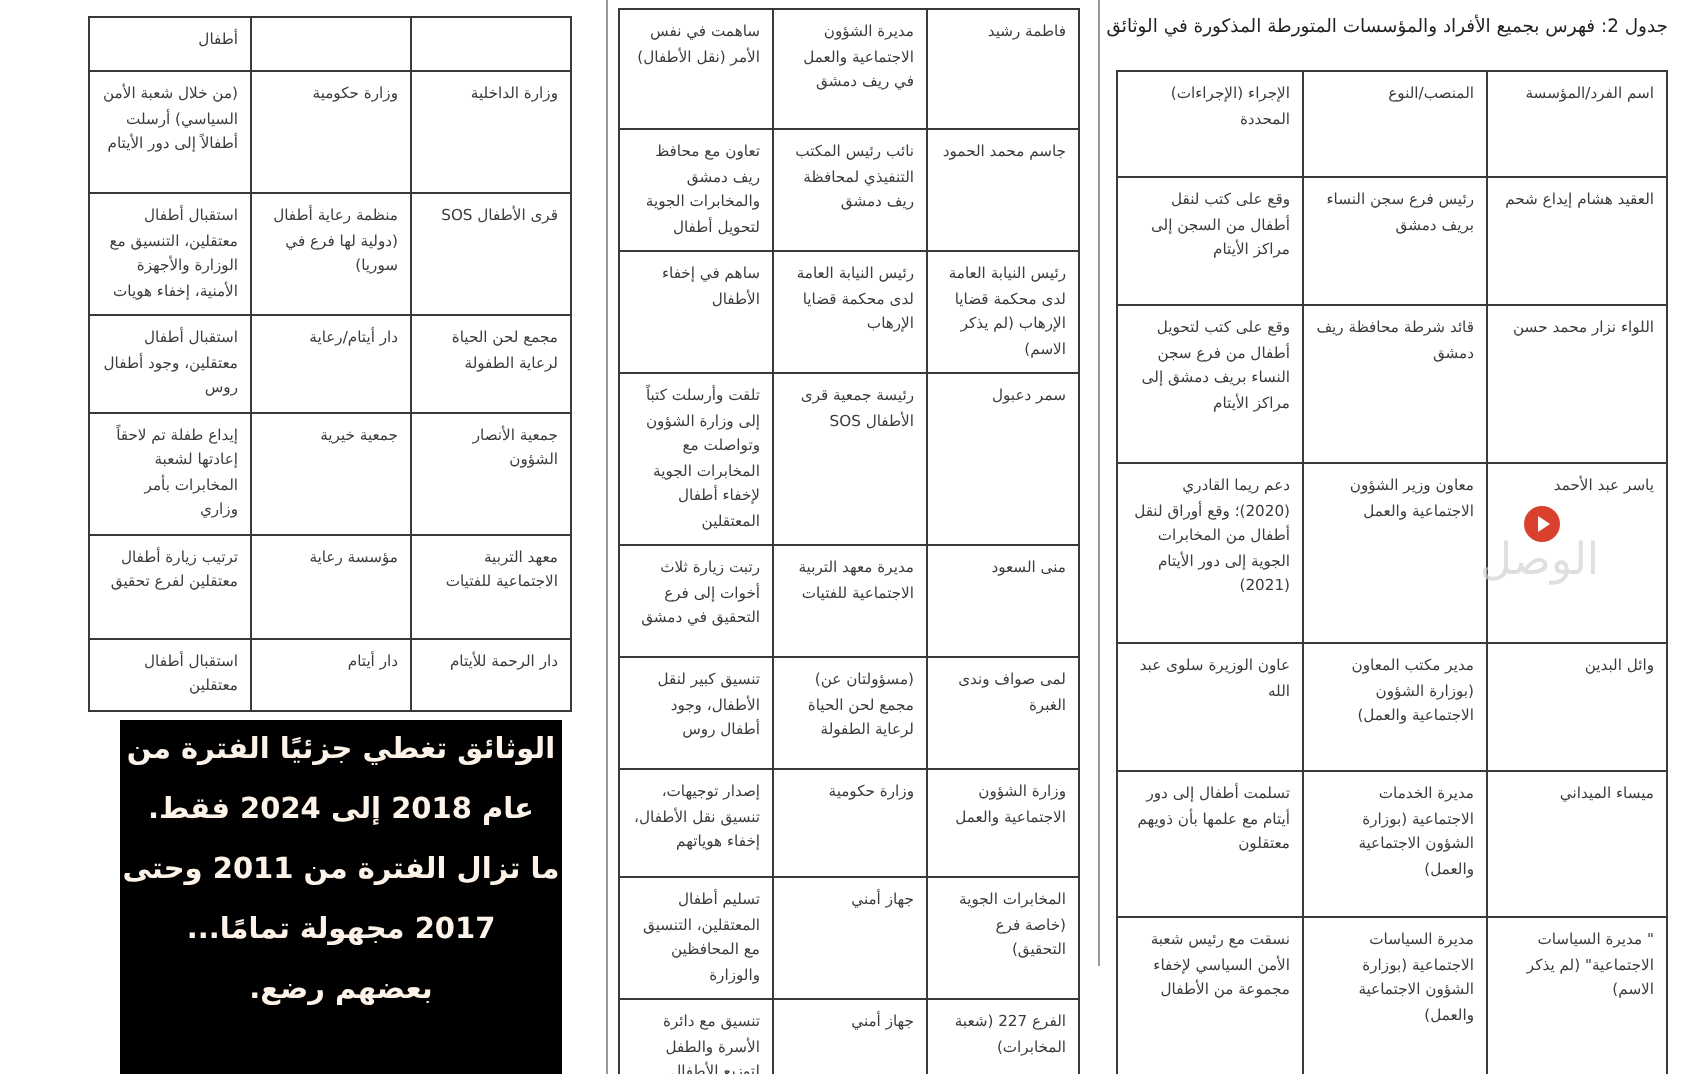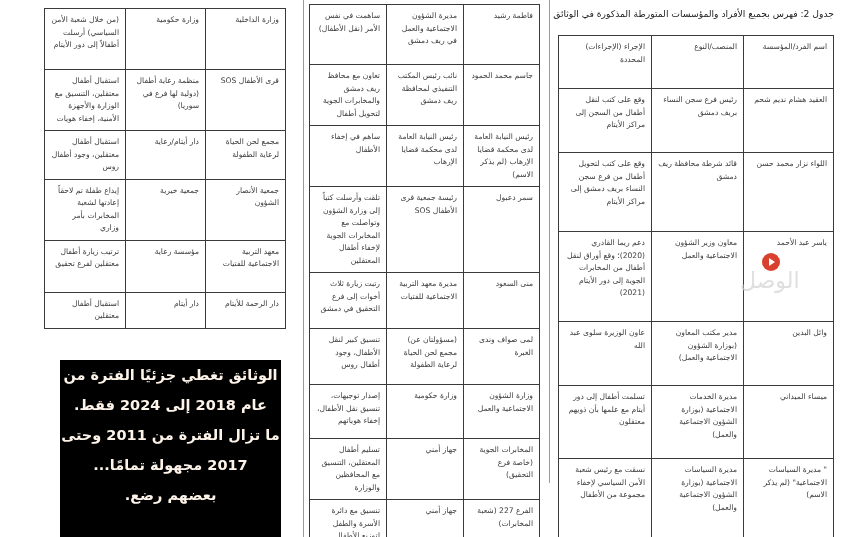--- a/index.html
+++ b/index.html
@@ -24,20 +24,25 @@
 <body>
 
 <div class="page" id="page-left">
   <table id="tbl-left">
     <colgroup>
         <col style="width:80px">
         <col style="width:80px">
         <col style="width:81px">
       </colgroup>
     <tbody>
+        <tr style="height:27px">
+      <td></td>
+      <td></td>
+      <td>أطفال</td>
+    </tr>
     <tr style="height:61px">
       <td>وزارة الداخلية</td>
       <td>وزارة حكومية</td>
       <td>(من خلال شعبة الأمن السياسي) أرسلت أطفالاً إلى دور الأيتام</td>
     </tr>
     <tr style="height:59px">
       <td>قرى الأطفال SOS</td>
       <td>منظمة رعاية أطفال (دولية لها فرع في سوريا)</td>
       <td>استقبال أطفال معتقلين، التنسيق مع الوزارة والأجهزة الأمنية، إخفاء هويات</td>
     </tr>
@@ -139,21 +144,21 @@
         <col style="width:92px">
         <col style="width:93px">
       </colgroup>
     <tbody>
         <tr style="height:53px">
       <td>اسم الفرد/المؤسسة</td>
       <td>المنصب/النوع</td>
       <td>الإجراء (الإجراءات) المحددة</td>
     </tr>
     <tr style="height:64px">
-      <td>العقيد هشام نديم شحم</td>
+      <td>العقيد هشام إيداع شحم</td>
       <td>رئيس فرع سجن النساء بريف دمشق</td>
       <td>وقع على كتب لنقل أطفال من السجن إلى مراكز الأيتام</td>
     </tr>
     <tr style="height:79px">
       <td>اللواء نزار محمد حسن</td>
       <td>قائد شرطة محافظة ريف دمشق</td>
       <td>وقع على كتب لتحويل أطفال من فرع سجن النساء بريف دمشق إلى مراكز الأيتام</td>
     </tr>
     <tr style="height:90px">
       <td>ياسر عبد الأحمد</td>

